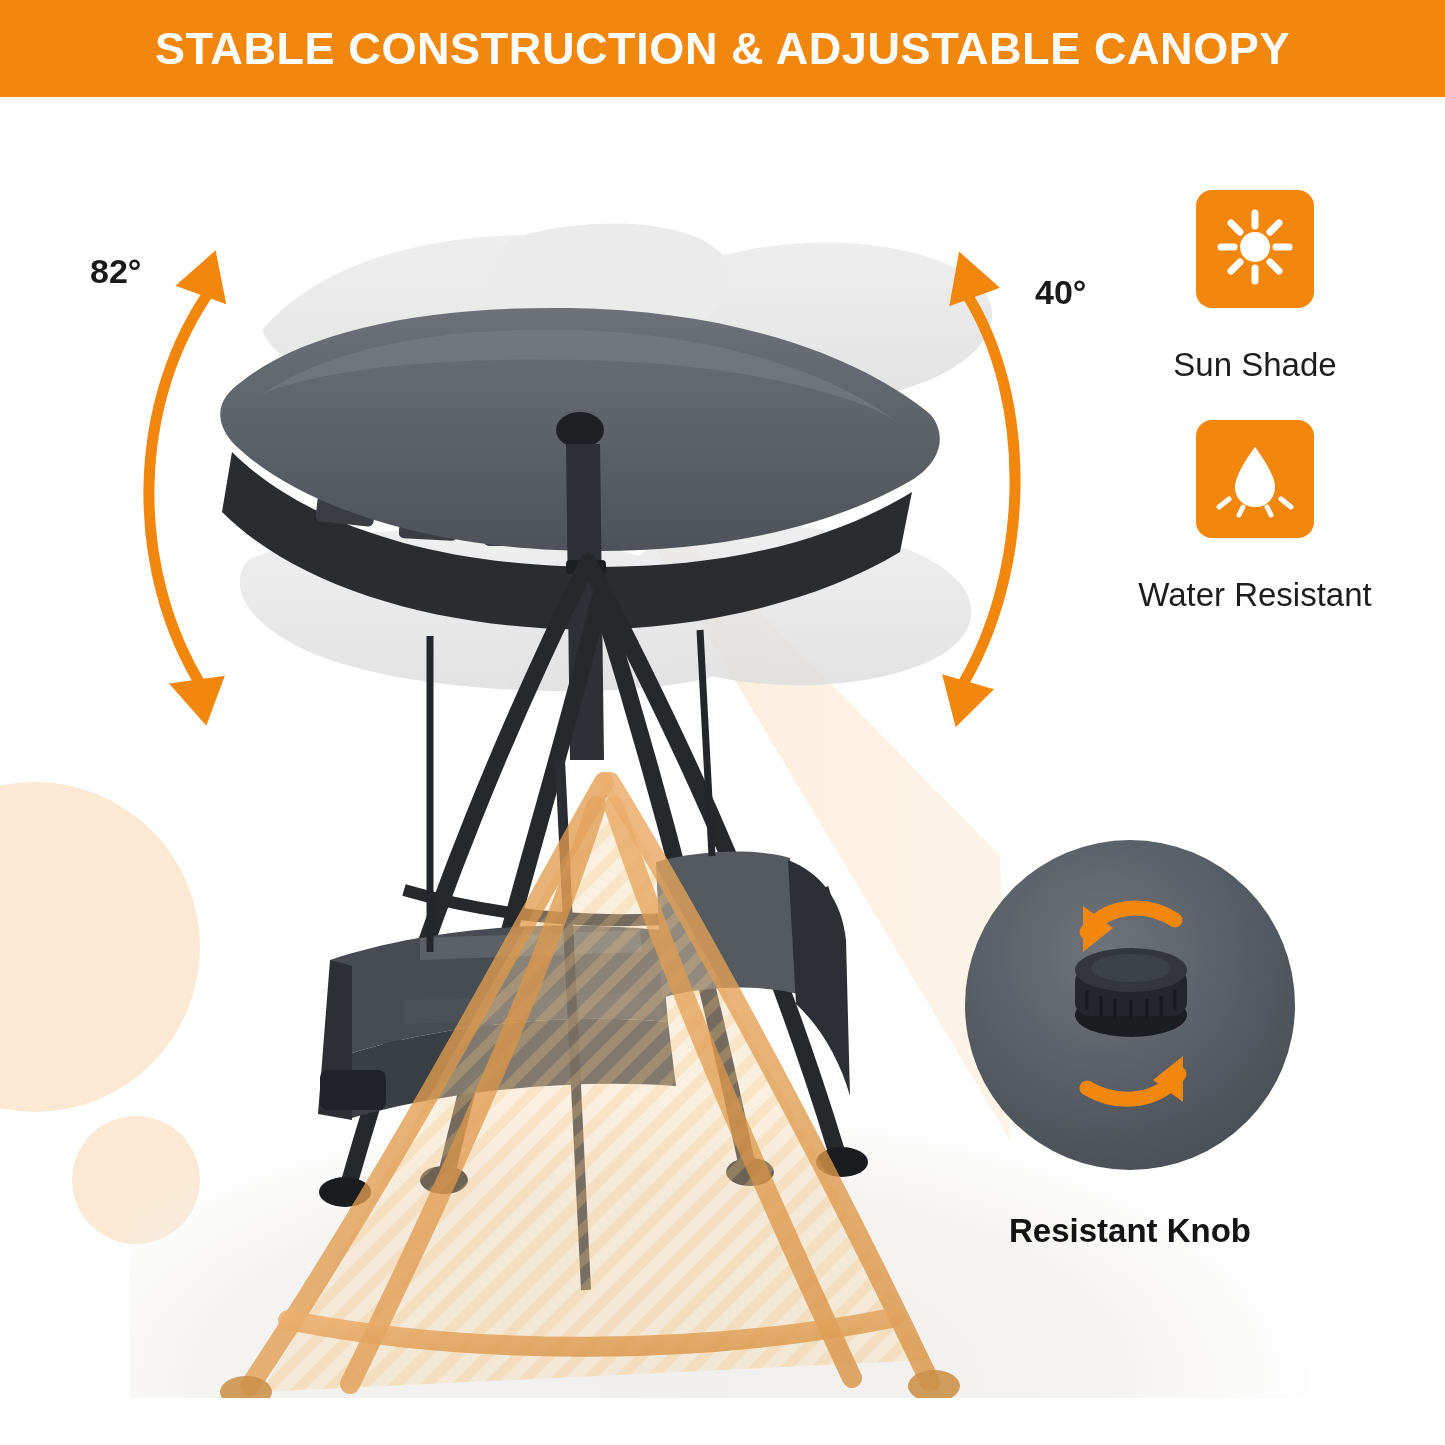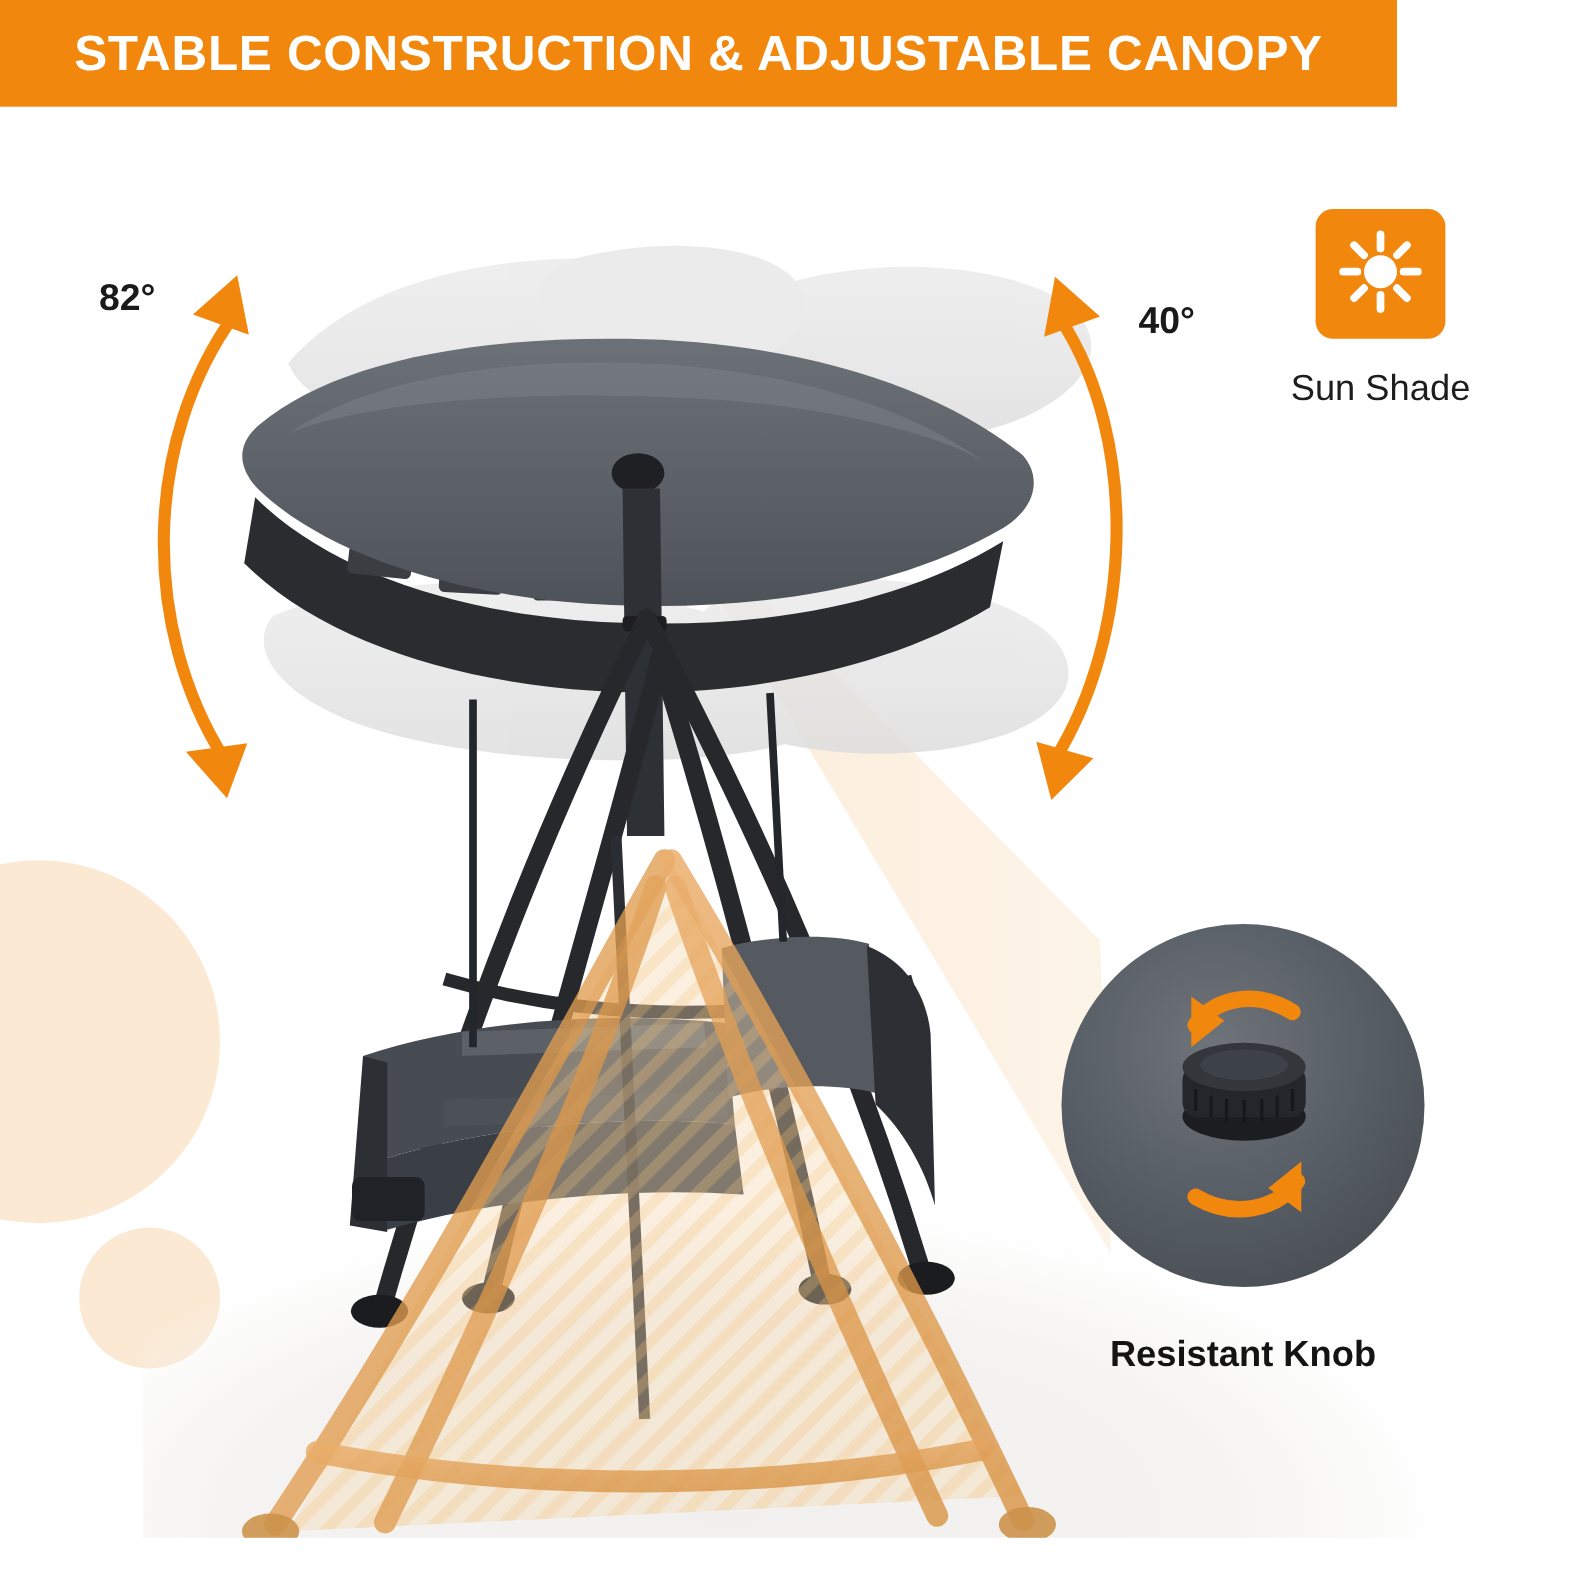--- a/index.html
+++ b/index.html
@@ -19,21 +19,21 @@
     height: 1445px;
     background: #ffffff;
     overflow: hidden;
   }
 
   
   #header-banner {
     position: absolute;
     left: 0;
     top: 0;
-    width: 1270px;
+    width: 1445px;
     height: 97px;
     background: #F2870D;
     display: flex;
     align-items: center;
     justify-content: center;
   }
   #header-title {
     color: #ffffff;
     font-size: 45px;
     font-weight: bold;
@@ -89,21 +89,21 @@
   .badge {
     width: 118px;
     height: 118px;
     border-radius: 16px;
     background: #F2870D;
     display: flex;
     align-items: center;
     justify-content: center;
   }
   .feature-label {
-    margin-top: 26px;
+    margin-top: 38px;
     font-size: 33px;
     color: #1d1d1d;
     text-align: center;
     white-space: nowrap;
   }
 
   
   .angle-label {
     position: absolute;
     font-size: 34px;
@@ -291,20 +291,41 @@
             <path d="M57,57 L66,66"></path>
             <path d="M66,18 L57,27"></path>
             <path d="M27,57 L18,66"></path>
           </g>
         </svg>
       </span>
     </div>
     <div class="feature-label">Sun Shade</div>
   </div>
 
+  <div class="feature" id="feature-water">
+    <div class="badge">
+      <span>
+        <svg width="84" height="84" viewBox="0 0 84 84">
+          <path d="M42,12 C42,12 62,38 62,52 C62,64 53,72 42,72 C31,72 22,64 22,52 C22,38 42,12 42,12 Z" fill="#ffffff"></path>
+          <g stroke="#F2870D" stroke-width="5" stroke-linecap="round">
+            <path d="M20,66 L10,74"></path>
+            <path d="M64,66 L74,74"></path>
+            <path d="M42,76 L42,80"></path>
+          </g>
+          <g stroke="#ffffff" stroke-width="5" stroke-linecap="round">
+            <path d="M16,64 L6,72"></path>
+            <path d="M68,64 L78,72"></path>
+            <path d="M30,72 L26,80"></path>
+            <path d="M54,72 L58,80"></path>
+          </g>
+        </svg>
+      </span>
+    </div>
+    <div class="feature-label">Water Resistant</div>
+  </div>
 
   <div id="knob-callout">
     <div id="knob-circle">
       <svg width="330" height="330" viewBox="0 0 330 330">
         <g fill="none" stroke="#F2870D" stroke-width="15" stroke-linecap="round">
           <path d="M210,80 C178,60 140,66 122,92"></path>
           <path d="M122,248 C156,268 196,260 214,234"></path>
         </g>
         <polygon points="118,66 118,112 148,88" fill="#F2870D"></polygon>
         <polygon points="218,262 218,216 188,240" fill="#F2870D"></polygon>

